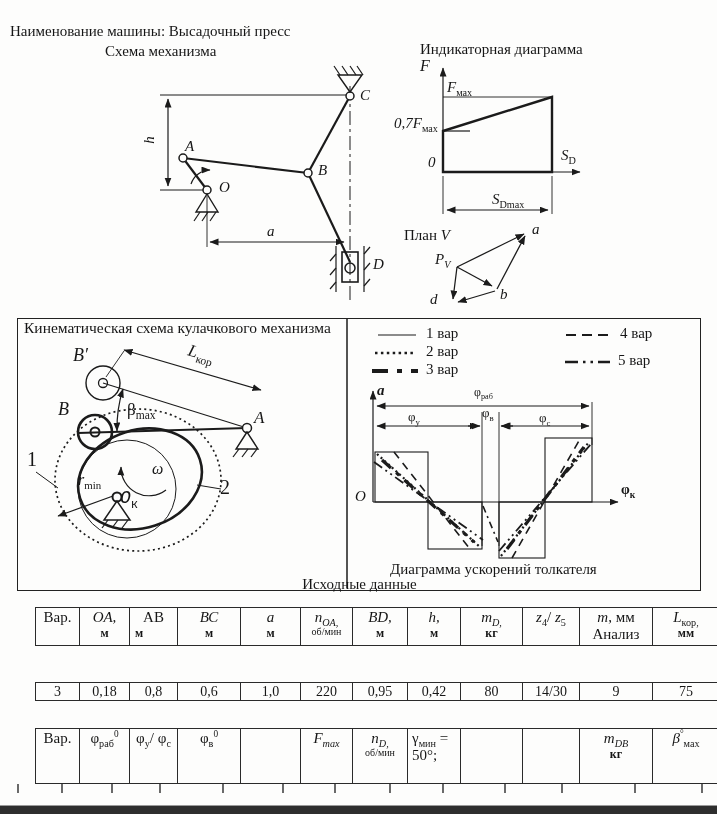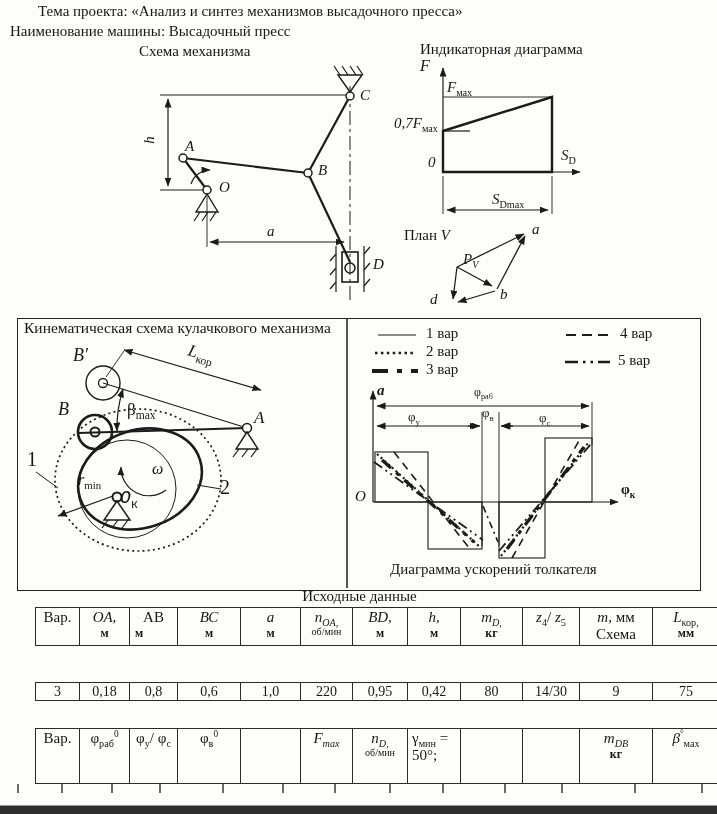--- a/index.html
+++ b/index.html
@@ -184,42 +184,41 @@
           <line x1="505" y1="784" x2="505" y2="793"></line>
         <line x1="562" y1="784" x2="562" y2="793"></line>
           <line x1="635" y1="784" x2="635" y2="793"></line>
         <line x1="702" y1="784" x2="702" y2="793"></line>
       </g>
     </g>
   </svg>
 
   <div class="box"></div>
 
-  <div class="lbl f15" style="left:38px;top:4px;">Тема проекта: «Анализ и синтез механизмов высадочного пресса»</div>
   <div class="lbl f15" style="left:10px;top:24px;">Наименование машины: Высадочный пресс</div>
-  <div class="lbl f15" style="left:105px;top:44px;margin-left:34px;">Схема механизма</div>
+  <div class="lbl f15" style="left:105px;top:44px;">Схема механизма</div>
   <div class="lbl f15" style="left:420px;top:42px;">Индикаторная диаграмма</div>
 
   <div class="lbl f15 it" style="left:185px;top:139px;">A</div>
   <div class="lbl f15 it" style="left:318px;top:163px;">B</div>
   <div class="lbl f15 it" style="left:360px;top:88px;">C</div>
   <div class="lbl f15 it" style="left:373px;top:257px;">D</div>
   <div class="lbl f15 it" style="left:219px;top:180px;">O</div>
   <div class="lbl f15 it rot90" style="left:146px;top:132px;">h</div>
   <div class="lbl f15 it" style="left:267px;top:224px;">a</div>
 
   <div class="lbl f16 it" style="left:420px;top:58px;">F</div>
   <div class="lbl f15" style="left:447px;top:80px;"><i>F</i><sub>мах</sub></div>
   <div class="lbl f15" style="left:394px;top:116px;"><i>0,7F</i><sub>мах</sub></div>
   <div class="lbl f15 it" style="left:428px;top:155px;">0</div>
   <div class="lbl f15" style="left:561px;top:148px;"><i>S</i><sub>D</sub></div>
   <div class="lbl f15" style="left:492px;top:192px;"><i>S</i><sub>Dmax</sub></div>
 
   <div class="lbl f15" style="left:404px;top:228px;"><span>План </span><i>V</i></div>
-  <div class="lbl f15" style="left:435px;top:252px;margin-left:28px;"><i>P</i><sub class="it">V</sub></div>
+  <div class="lbl f15" style="left:435px;top:252px;"><i>P</i><sub class="it">V</sub></div>
   <div class="lbl f15 it" style="left:532px;top:222px;">a</div>
   <div class="lbl f15 it" style="left:500px;top:287px;">b</div>
   <div class="lbl f15 it" style="left:430px;top:292px;">d</div>
 
   <div class="lbl" style="left:24px;top:320px;font-size:15.5px;">Кинематическая схема кулачкового механизма</div>
   <div class="lbl f18 it" style="left:73px;top:346px;">B′</div>
   <div class="lbl f18 it" style="left:58px;top:400px;">B</div>
   <div class="lbl f17" style="left:188px;top:345px;transform:rotate(16.5deg);"><i>L</i><sub>кор</sub></div>
   <div class="lbl f17" style="left:127px;top:401px;"><span>β</span><sub>max</sub></div>
   <div class="lbl f17 it" style="left:254px;top:409px;">A</div>
@@ -237,21 +236,21 @@
 
   <div class="lbl f15 it" style="left:377px;top:383px;font-weight:bold;">a</div>
   <div class="lbl f12" style="left:474px;top:386px;text-align:center;"><span>φ</span><sub>раб</sub></div>
   <div class="lbl f13" style="left:408px;top:410px;"><span>φ</span><sub>у</sub></div>
   <div class="lbl f11" style="left:482px;top:406px;"><span>φ</span><sub>в</sub></div>
   <div class="lbl f13" style="left:539px;top:411px;"><span>φ</span><sub>с</sub></div>
   <div class="lbl" style="left:621px;top:483px;font-size:14px;font-weight:bold;"><span>φ</span><sub>к</sub></div>
   <div class="lbl f15 it" style="left:355px;top:489px;">O</div>
   <div class="lbl f15" style="left:390px;top:562px;">Диаграмма ускорений толкателя</div>
 
-  <div class="title-center" style="top:588px;">Исходные данные</div>
+  <div class="title-center" style="top:576px;">Исходные данные</div>
 
   <table class="tbl t1h" style="top:607px;">
     <colgroup>
       <col style="width:44px">
         <col style="width:50px">
         <col style="width:48px">
         <col style="width:63px">
       <col style="width:60px">
         <col style="width:52px">
         <col style="width:55px">
@@ -296,21 +295,21 @@
           </td>
       <td>
             <div class="sym"><i>m</i><sub class="it">D,</sub></div>
             <div class="u">кг</div>
           </td>
       <td>
             <div class="sym"><i>z</i><sub>4</sub><span>/ </span><i>z</i><sub>5</sub></div>
           </td>
       <td>
             <div class="sym"><i>m</i><span>, мм</span></div>
-            <div class="u2">Схема</div>
+            <div class="u2">Анализ</div>
           </td>
       <td>
             <div class="sym"><i>L</i><sub>кор,</sub></div>
             <div class="u">мм</div>
           </td>
     </tr>
   </tbody>
     </table>
 
   <table class="tbl t1r" style="top:682px;">

